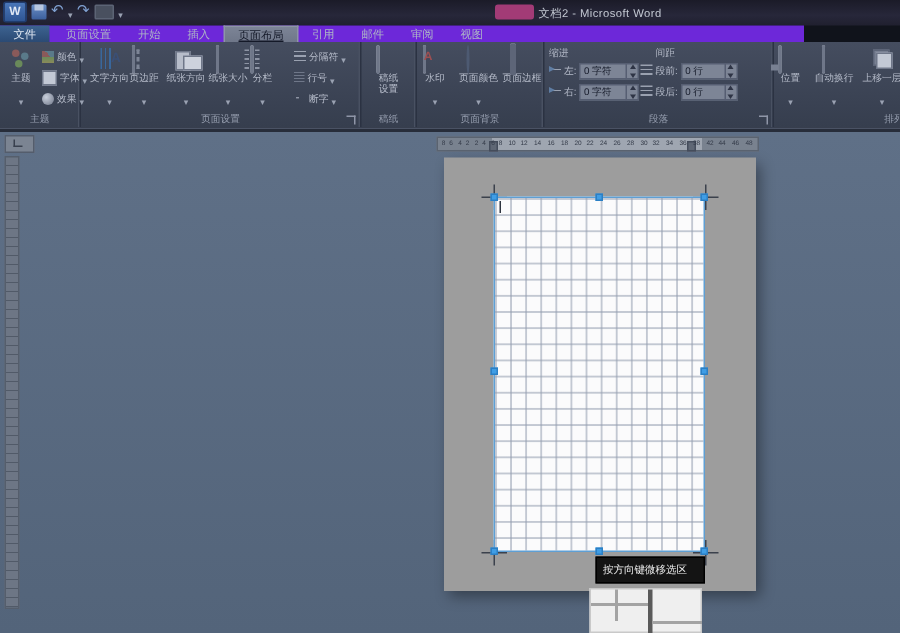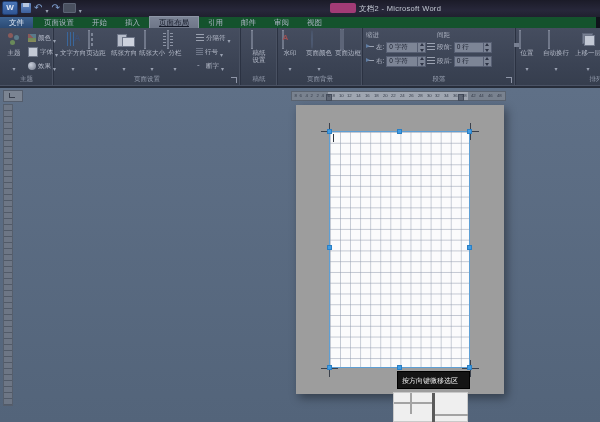--- a/index.html
+++ b/index.html
@@ -18,22 +18,22 @@
   #save-ic{width:10px;height:10px;background:linear-gradient(#6b8fc6,#3c5f9c);border-radius:1px;position:relative;}
   #save-ic::after{content:"";position:absolute;left:2px;top:0;width:6px;height:4px;background:#b9c8e0;}
   .glyph{color:#7fa0d0;font-size:10px;line-height:12px;}
   #qat-extra{width:11px;height:8px;background:#49505f;border:1px solid #5c6475;border-radius:1px;}
   .caret{display:inline-block;}
   .caret::after{content:"▾";font-size:6px;color:#9aa2b2;}
   #redacted{left:330px;top:3px;width:26px;height:10px;background:#a23b76;border-radius:2px;filter:blur(.4px);}
   #title-text{left:359px;top:4px;font-size:7.5px;letter-spacing:.3px;}
 
   
-  #tabrow{left:0;top:17px;width:596px;height:11px;background:#14532d;
-    border-bottom:1px solid #434b5e;display:flex;align-items:flex-end;}
+  #tabrow{left:0;top:17px;width:536px;height:11px;background:#6d28d9;
+    border-bottom:1px solid #434b5e;display:flex;align-items:center;}
   .tab{padding:0 9px;font-size:7.5px;line-height:11px;color:#aeb6c6;white-space:nowrap;}
   .tab.file{background:linear-gradient(#3d6391,#2b4a74);color:#e2e9f3;margin-right:2px;}
   .tab.active{background:linear-gradient(#7c8496,#6e7688);color:#141928;
     border:1px solid #8d95a6;border-bottom:none;text-decoration:underline;}
 
   
   #ribbon{left:0;top:28px;width:600px;height:57px;
     background:linear-gradient(#454d5f,#3a4253 70%,#363e4e);overflow:hidden;}
   #ribbon-edge{left:0;top:85px;width:600px;height:3px;background:#272d3a;border-top:1px solid #4a5264;}
   .group{position:absolute;top:0;height:57px;border-right:1px solid #2b3242;box-shadow:inset -1px 0 0 #495162;}

